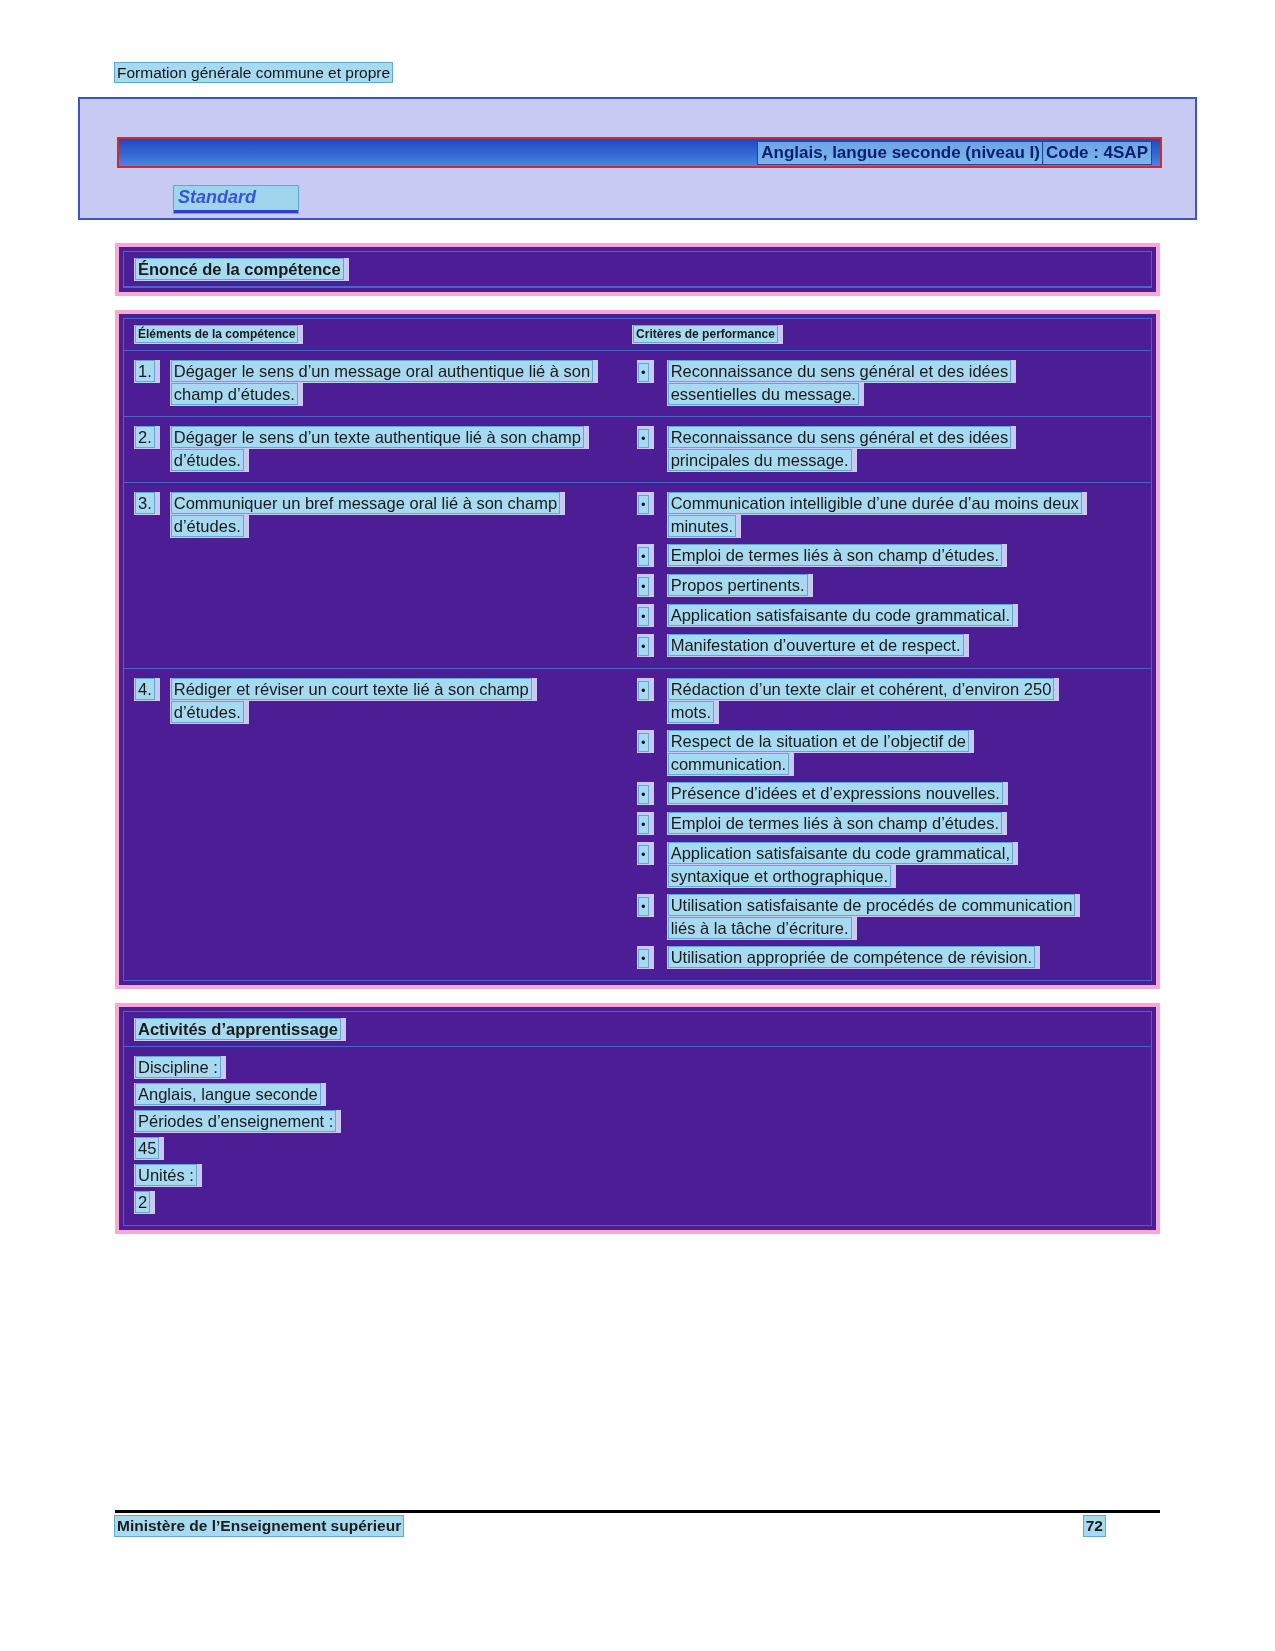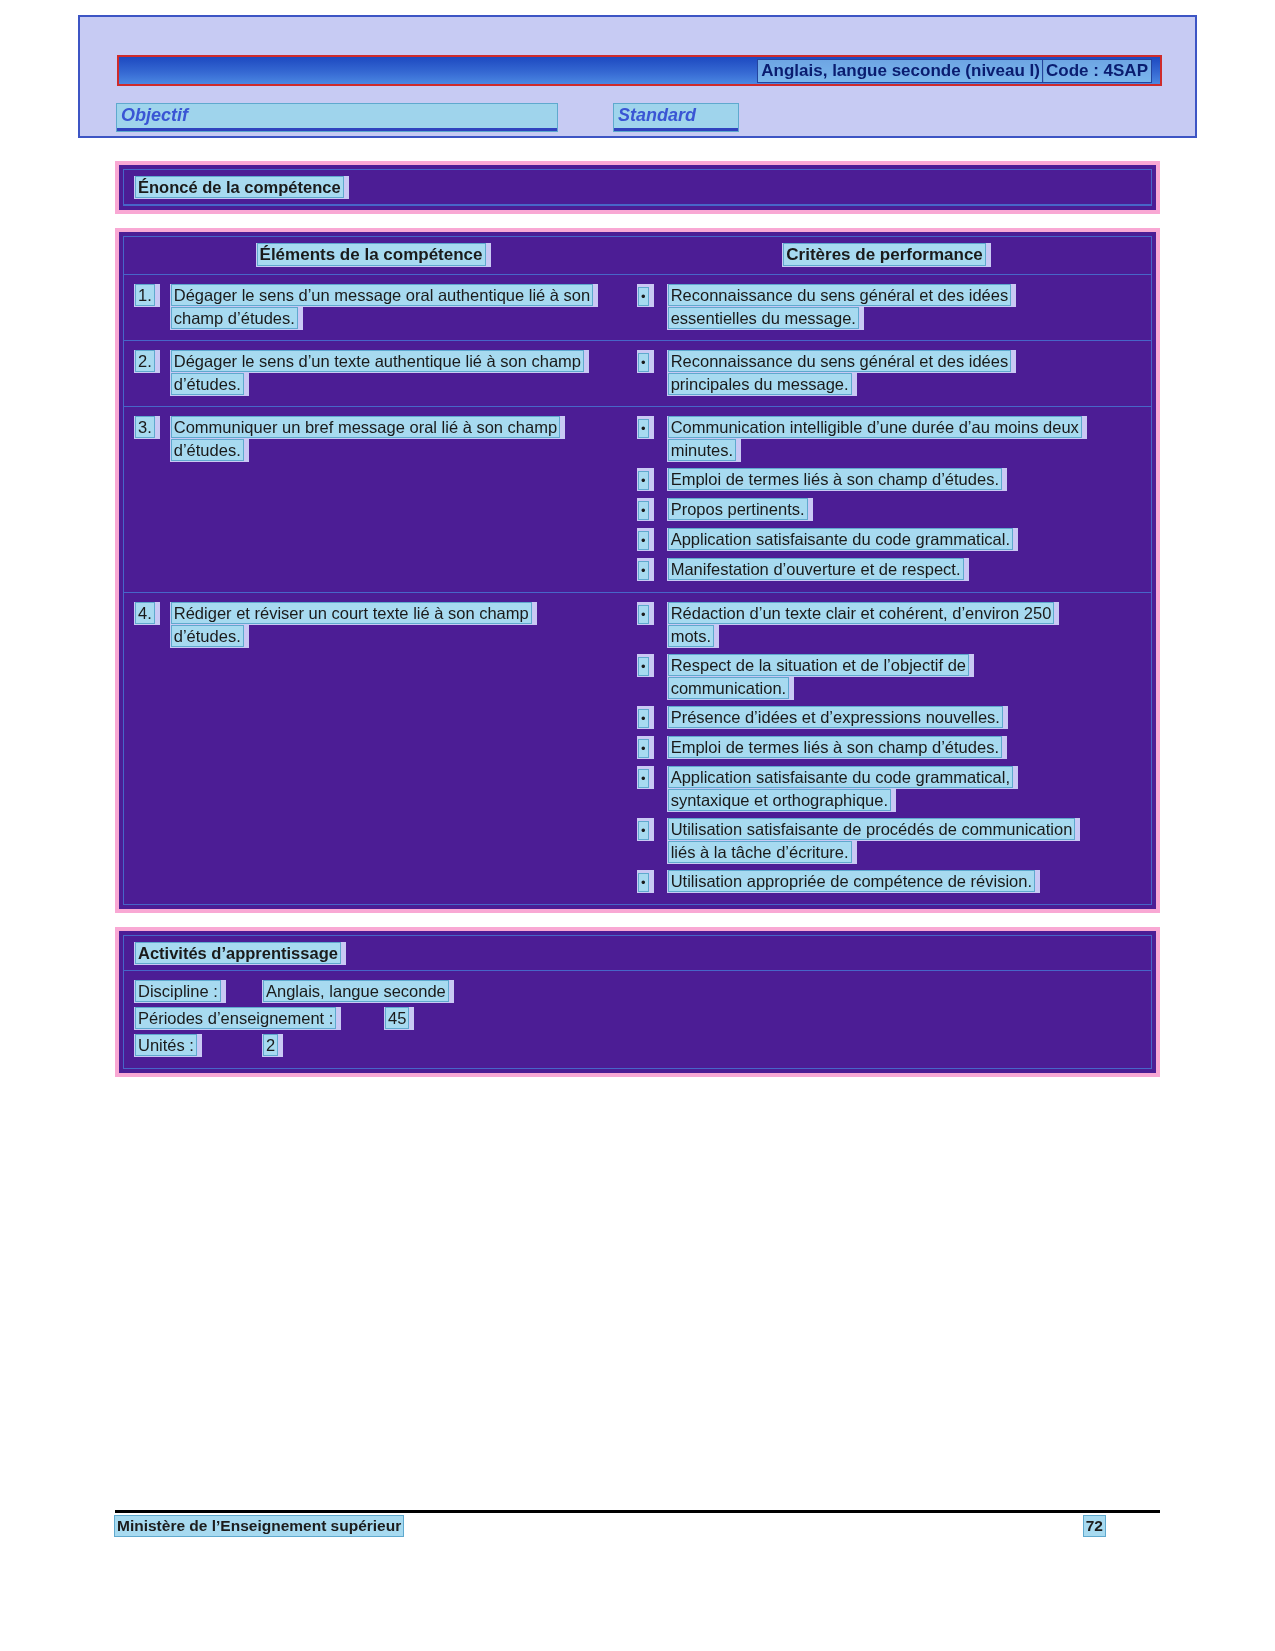--- a/index.html
+++ b/index.html
@@ -71,61 +71,63 @@
   .mt-enonce { margin-top: 23px; }
   .mt-block { margin-top: 14px; }
 
   .box-header { padding: 8px 10px 7px; border-bottom: 1px solid #4766c8; font-weight: bold; font-size: 16.5px; }
   .box-body { padding: 8px 10px 10px; font-size: 16.5px; }
   .enonce-par { max-width: 472px; line-height: 27px; }
 
   
   table.comp { width: 100%; border-collapse: collapse; font-size: 16.5px; }
   table.comp th {
-    text-align: center; font-size: 17px; font-weight: bold;
+    text-align: left; font-size: 12px; font-weight: bold;
     padding: 8px 10px 9px; border-bottom: 1px solid #4766c8;
   }
   table.comp th.col1 { width: 48.5%; }
   table.comp td { vertical-align: top; padding: 9px 10px 10px; }
   table.comp tr.rowline td { border-bottom: 1px solid #4766c8; }
 
   .elem { display: flex; gap: 10px; line-height: 23px; }
   .elem .num-wrap { flex: 0 0 auto; }
   .elem .text-wrap { max-width: 422px; }
   .crit { display: flex; gap: 13px; line-height: 23px; margin-bottom: 6px; }
   .crit:last-child { margin-bottom: 0; }
   .crit .bullet-wrap { flex: 0 0 auto; padding-left: 5px; }
   .crit .text-wrap { max-width: 420px; }
   .bullet { font-size: 13px; }
 
   
   .act-body { padding: 7px 10px 9px; font-size: 16.5px; }
-  .act-row { display: flex; line-height: 27px; }
+  .act-row { display: flex; line-height: 27px; flex-direction: column; }
   .act-label.w1 { width: 128px; }
   .act-label.w2 { width: 250px; }
 
   
   .footer { position: absolute; top: 1510px; left: 115px; }
   .footer-rule { width: 1045px; height: 3px; background: #000; margin-bottom: 3px; }
   .footer-row { width: 1045px; display: flex; justify-content: space-between; font-size: 15.5px; font-weight: bold; color: #1c1c1c; }
   .page-num { margin-right: 55px; }
 </style>
 </head>
 <body>
 
 <div class="sheet">
 
+  <div class="top-label">
+    <span class="hl">Formation générale commune et propre</span>
+  </div>
 
   <div class="title-panel">
     <div class="title-bar">
       <span class="bar-hl">Anglais, langue seconde (niveau I)</span>
       <span class="bar-hl">Code : 4SAP</span>
     </div>
     <div class="objstd">
-      <span class="obj-head">Objectif</span>
       <span class="std-head">Standard</span>
     </div>
   </div>
 
   <div class="dbox mt-enonce">
     <div class="dbox-inner">
       <div class="box-header">
         <span class="lav"><span class="hl">Énoncé de la compétence</span></span>
       </div>
     </div>

